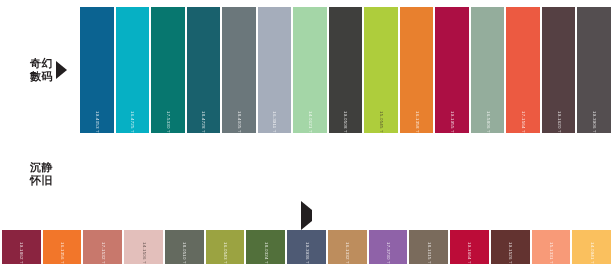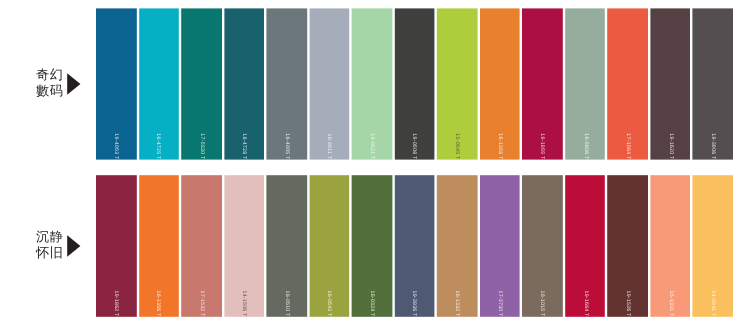--- a/index.html
+++ b/index.html
@@ -21,36 +21,36 @@
     background: #ffffff;
   }
   .palette-row {
     position: absolute;
     left: 0;
     width: 611px;
     display: flex;
     align-items: stretch;
   }
   .row-top { top: 7px; height: 126px; }
-  .row-bottom { top: 146px; height: 118px; }
+  .row-bottom { top: 146px; height: 118px; flex-direction: column; }
 
   .row-label {
     width: 55px;
     flex: 0 0 55px;
     position: relative;
     display: flex;
     align-items: center;
     justify-content: flex-end;
     padding-right: 2px;
     box-sizing: border-box;
   }
   .row-label-text {
     font-size: 11px;
     line-height: 13px;
-    font-weight: normal;
+    font-weight: bold;
     color: #231f20;
     letter-spacing: 0.5px;
     white-space: pre-line;
   }
   .pointer {
     width: 0;
     height: 0;
     border-top: 9px solid transparent;
     border-bottom: 9px solid transparent;
     border-left: 11px solid #231f20;

